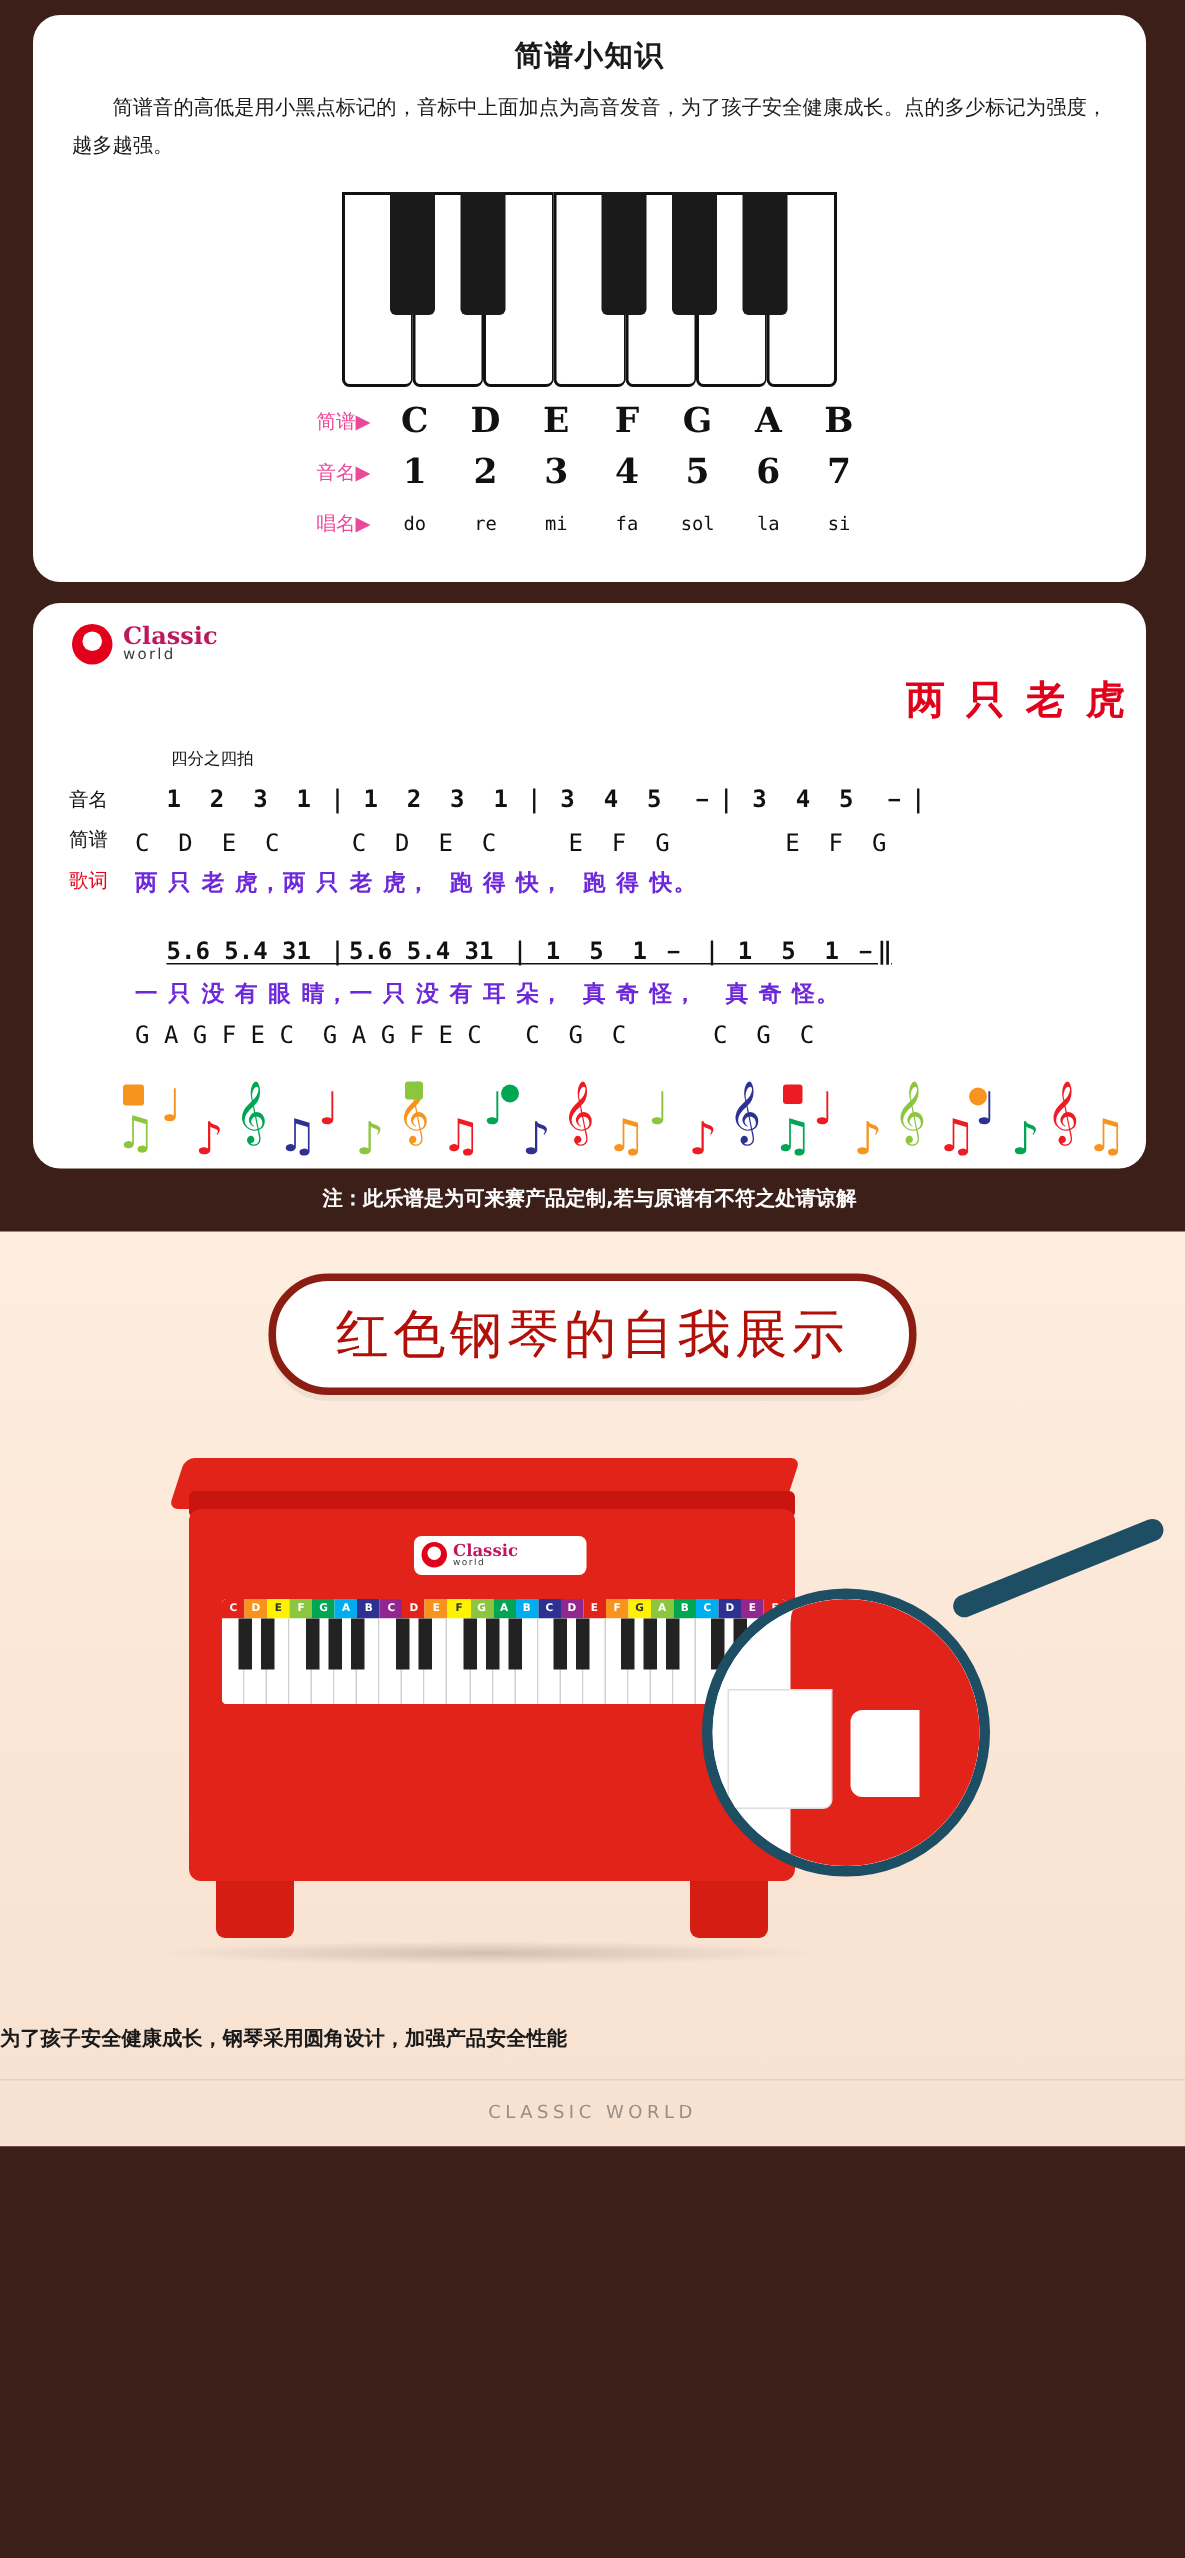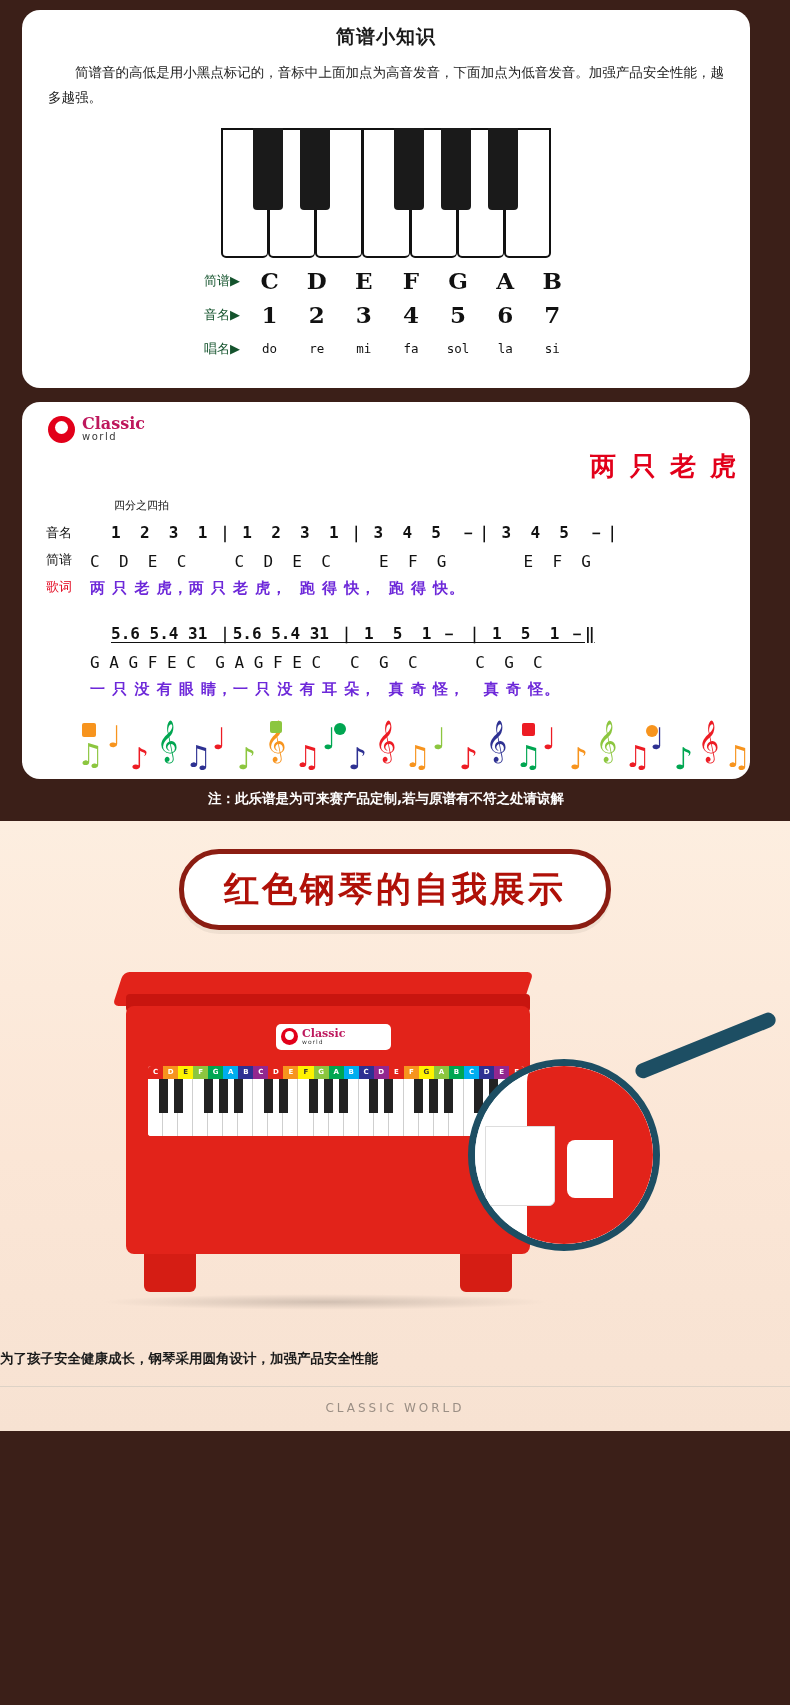--- a/index.html
+++ b/index.html
@@ -9,21 +9,21 @@
   }
   body {
     width: 790px;
     background: #3b1f18;
   }
   .page { width: 790px; position: relative; }
 
   
   .sec-dark {
     background: #3b1f18;
-    padding: 10px 40px 12px 22px;
+    padding: 10px 26px 12px 22px;
   }
   .card {
     background: #ffffff;
     border-radius: 18px;
     padding: 14px 26px 22px 26px;
   }
   .card-title {
     text-align: center;
     font-size: 19px;
     font-weight: bold;
@@ -79,21 +79,21 @@
   }
   .note-row {
     display: flex;
     align-items: center;
     height: 34px;
   }
   .note-lbl {
     width: 70px;
     text-align: right;
     font-size: 13px;
-    color: #14532d;
+    color: #ec4899;
     padding-right: 6px;
     white-space: nowrap;
   }
   .note-cells { display: flex; width: 330px; }
   .note-cell {
     width: 47.14px;
     text-align: center;
   }
   .row-letters .note-cell { font-size: 23px; font-weight: bold; color: #111; font-family: "DejaVu Serif", serif; }
   .row-numbers .note-cell { font-size: 23px; font-weight: bold; color: #111; font-family: "DejaVu Serif", serif; }
@@ -213,21 +213,21 @@
   .banner-wrap { display: flex; justify-content: center; }
   .banner {
     background: #fff;
     border: 5px solid #8b1d12;
     border-radius: 40px;
     padding: 12px 40px;
     box-shadow: 0 4px 0 rgba(0,0,0,0.05);
   }
   .banner-text {
     font-size: 35px;
-    font-weight: bold;
+    font-weight: normal;
     color: #b01008;
     letter-spacing: 3px;
     font-family: "DejaVu Sans", "Liberation Sans", sans-serif;
   }
 
   .piano-area {
     position: relative;
     height: 390px;
     margin-top: 24px;
   }
@@ -391,21 +391,21 @@
   }
 </style>
 </head>
 <body>
 
 <div class="page">
 
   <div class="sec-dark">
     <div class="card">
       <div class="card-title">简谱小知识</div>
-      <div class="para">简谱音的高低是用小黑点标记的，音标中上面加点为高音发音，下面加点为低音发音。加强产品安全性能，越多越强。</div>
+      <div class="para">简谱音的高低是用小黑点标记的，音标中上面加点为高音发音，为了孩子安全健康成长。点的多少标记为强度，越多越强。</div>
 
       <div class="kbd-wrap">
         <div class="white-row">
           <div class="wkey"></div>
           <div class="wkey"></div>
           <div class="wkey"></div>
           <div class="wkey"></div>
           <div class="wkey"></div>
           <div class="wkey"></div>
           <div class="wkey"></div>
@@ -487,26 +487,26 @@
           <div class="srow-content red">两 只 老 虎，两 只 老 虎，  跑 得 快，  跑 得 快。</div>
         </div>
 
         <div class="gap"></div>
 
         <div class="srow">
           <div class="srow-lbl"></div>
           <div class="srow-content num u">5.6 5.4 31 ｜5.6 5.4 31 ｜ 1  5  1 － ｜ 1  5  1 －‖</div>
         </div>
         <div class="srow">
+          <div class="srow-lbl red"></div>
+          <div class="srow-content red">一 只 没 有 眼 睛，一 只 没 有 耳 朵，  真 奇 怪，   真 奇 怪。</div>
+        </div>
+        <div class="srow">
           <div class="srow-lbl"></div>
           <div class="srow-content">G A G F E C  G A G F E C   C  G  C      C  G  C</div>
-        </div>
-        <div class="srow">
-          <div class="srow-lbl red"></div>
-          <div class="srow-content red">一 只 没 有 眼 睛，一 只 没 有 耳 朵，  真 奇 怪，   真 奇 怪。</div>
         </div>
       </div>
 
       <div class="notes-strip">
         <svg width="790" height="72" viewBox="0 0 790 72" xmlns="http://www.w3.org/2000/svg">
           <g font-family="DejaVu Sans" font-size="30">
             <text x="55" y="58" fill="#8cc63f">♫</text>
             <text x="85" y="40" fill="#f7941e">♩</text>
             <text x="108" y="62" fill="#ed1c24">♪</text>
             <text x="135" y="46" fill="#00a651" font-size="36">𝄞</text>

